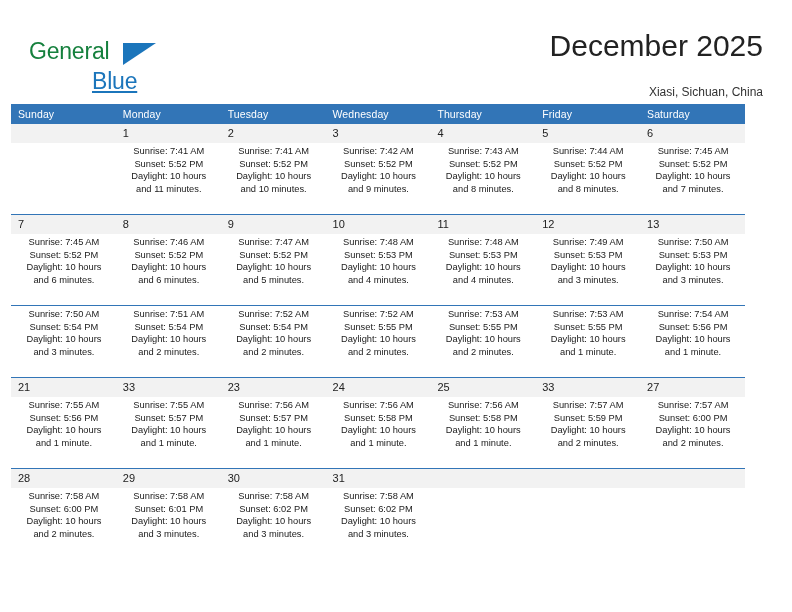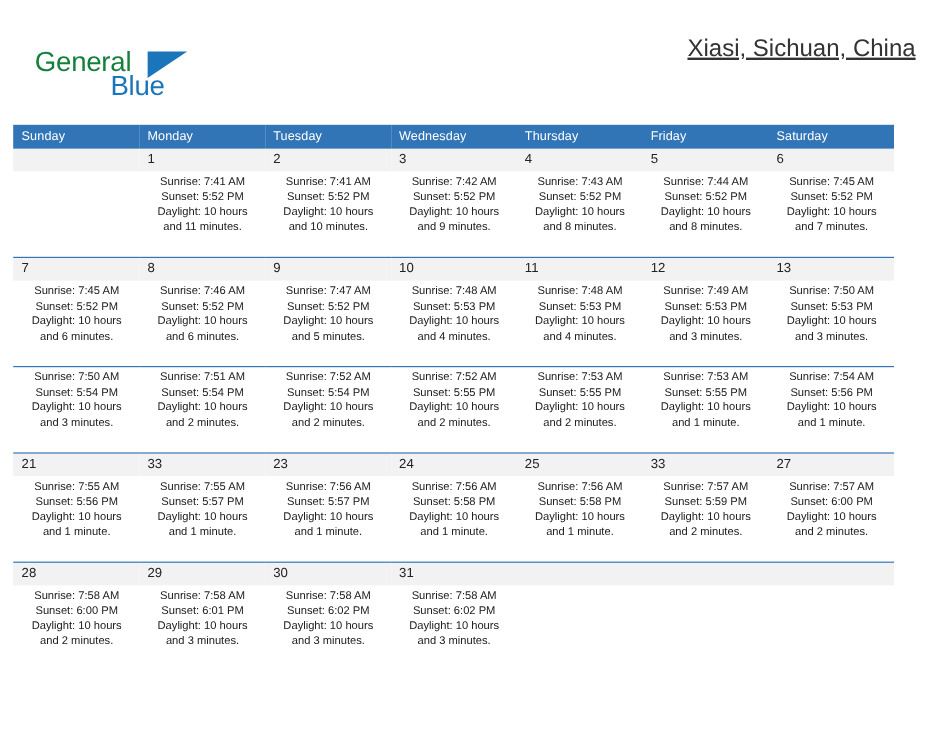--- a/index.html
+++ b/index.html
@@ -41,25 +41,26 @@
     left: 0;
     top: 6px;
     font-size: 23px;
     letter-spacing: -0.2px;
     color: #15803d;
     font-family: "Liberation Sans", sans-serif;
   }
   .logo-blue {
     position: absolute;
     left: 63px;
-    top: 26px;
+    top: 36px;
     font-size: 23px;
     letter-spacing: -0.2px;
     color: #1b75bb;
     font-family: "Liberation Sans", sans-serif;
+    text-decoration: underline;
   }
   .logo-triangle {
     position: absolute;
     left: 94px;
     top: 11px;
     width: 0;
     height: 0;
     border-left: 33px solid #1b75bb;
     border-bottom: 22px solid transparent;
   }
@@ -71,26 +72,25 @@
     text-align: right;
   }
   .cal-title {
     font-size: 30px;
     font-weight: normal;
     color: #222222;
     line-height: 36px;
     white-space: nowrap;
   }
   .cal-subtitle {
-    font-size: 20px;
+    font-size: 12px;
     color: #333333;
     line-height: 22px;
-    margin-top: 2px;
+    margin-top: 17px;
     white-space: nowrap;
-    text-decoration: underline;
   }
 
   
   .calendar {
     position: absolute;
     left: 11px;
     top: 104px;
     width: 734px;
     border-collapse: collapse;
     table-layout: fixed;
@@ -144,20 +144,21 @@
 
   <div class="header">
 
     <div class="logo">
       <span class="logo-general">General</span>
       <span class="logo-triangle"></span>
       <span class="logo-blue">Blue</span>
     </div>
 
     <div class="titlewrap">
+      <div class="cal-title">December 2025</div>
       <div class="cal-subtitle">Xiasi, Sichuan, China</div>
     </div>
 
   </div>
 
   <table class="calendar">
     <thead>
       <tr>
         <th>Sunday</th>
         <th>Monday</th>

